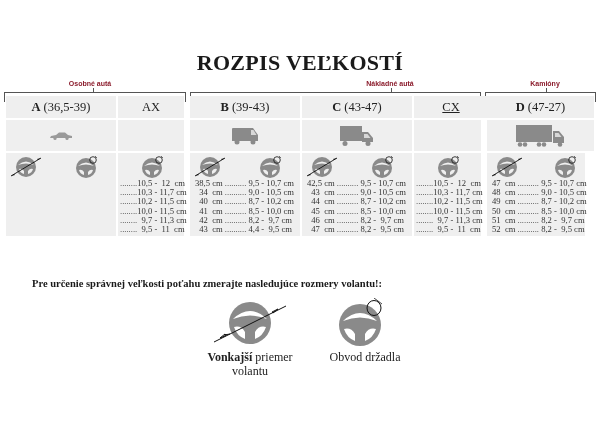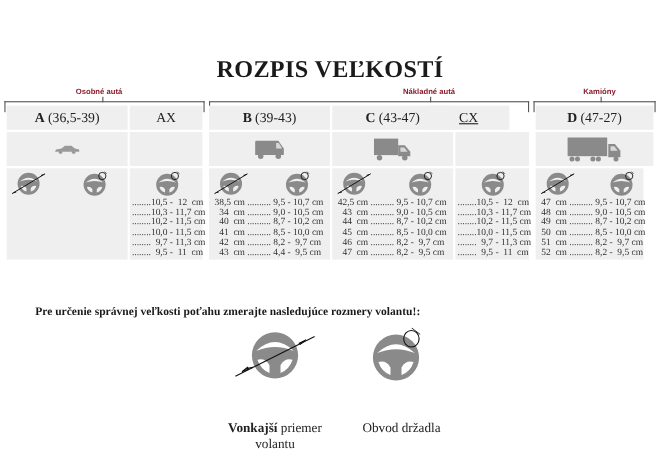--- a/index.html
+++ b/index.html
@@ -33,21 +33,21 @@
   .icons-row .ic { position: absolute; top: 0; }
 
   .rows { position: absolute; top: 26px; left: 5px; right: 4px; font-size: 8.6px; line-height: 9.2px; color: #333; }
   .rows div { white-space: pre; }
 
   .instr {
     position: absolute; left: 0; top: 278px; width: 600px; 
     font-size: 10.5px; font-weight: bold; color: #1a1a1a; margin-left: 32px;
   }
   .big-icon { position: absolute; top: 298px; }
-  .caption { position: absolute; top: 350px; font-size: 12px; text-align: center; line-height: 14px; color: #222; margin-top: 32px; }
+  .caption { position: absolute; top: 350px; font-size: 12px; text-align: center; line-height: 14px; color: #222; }
   .caption b { font-weight: bold; }
 </style>
 </head>
 <body>
 
 <div class="title">ROZPIS VEĽKOSTÍ</div>
 
 <div class="group-label" style="left:40px; width:100px;">Osobné autá</div>
 <div class="bracket" style="left:4px; width:182px;">
     <span class="tick" style="left:88px;"></span>
@@ -71,21 +71,21 @@
   <span>AX</span>
 </div>
 <div class="cell hdr" style="left:190px; width:110px;">
   <b>B</b>
   <span>(39-43)</span>
 </div>
 <div class="cell hdr" style="left:302px; width:110px;">
   <b>C</b>
   <span>(43-47)</span>
 </div>
-<div class="cell hdr" style="left:389px; width:74px;text-decoration:underline;">
+<div class="cell hdr" style="left:414px; width:74px;text-decoration:underline;">
   <span>CX</span>
 </div>
 <div class="cell hdr" style="left:487px; width:107px;">
   <b>D</b>
   <span>(47-27)</span>
 </div>
 
 <div class="cell vehicle" style="left:6px; width:110px;">
   <svg width="24" height="10" viewBox="0 0 24 10">
     <path d="M1 7 L2 5 L7 4 L10 1.5 L16 1.5 L19 4 L23 5 L23 7 Z" fill="#9a9a9a"></path>

